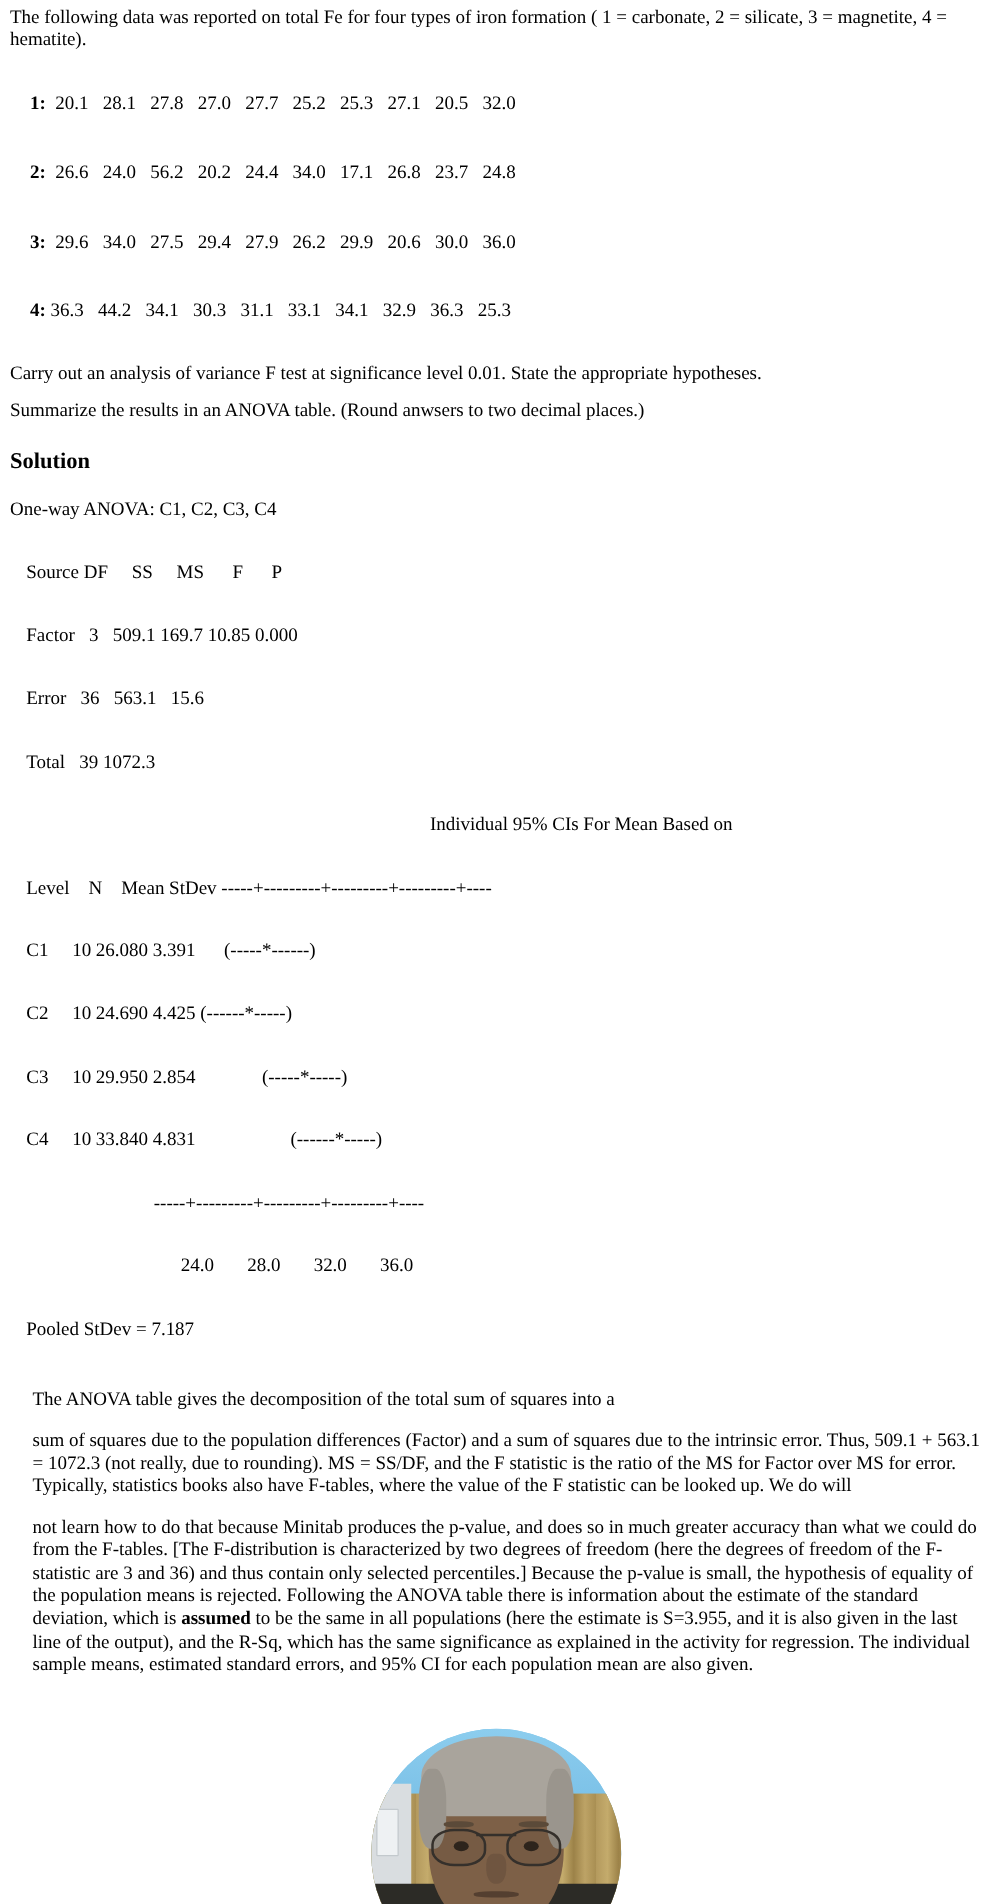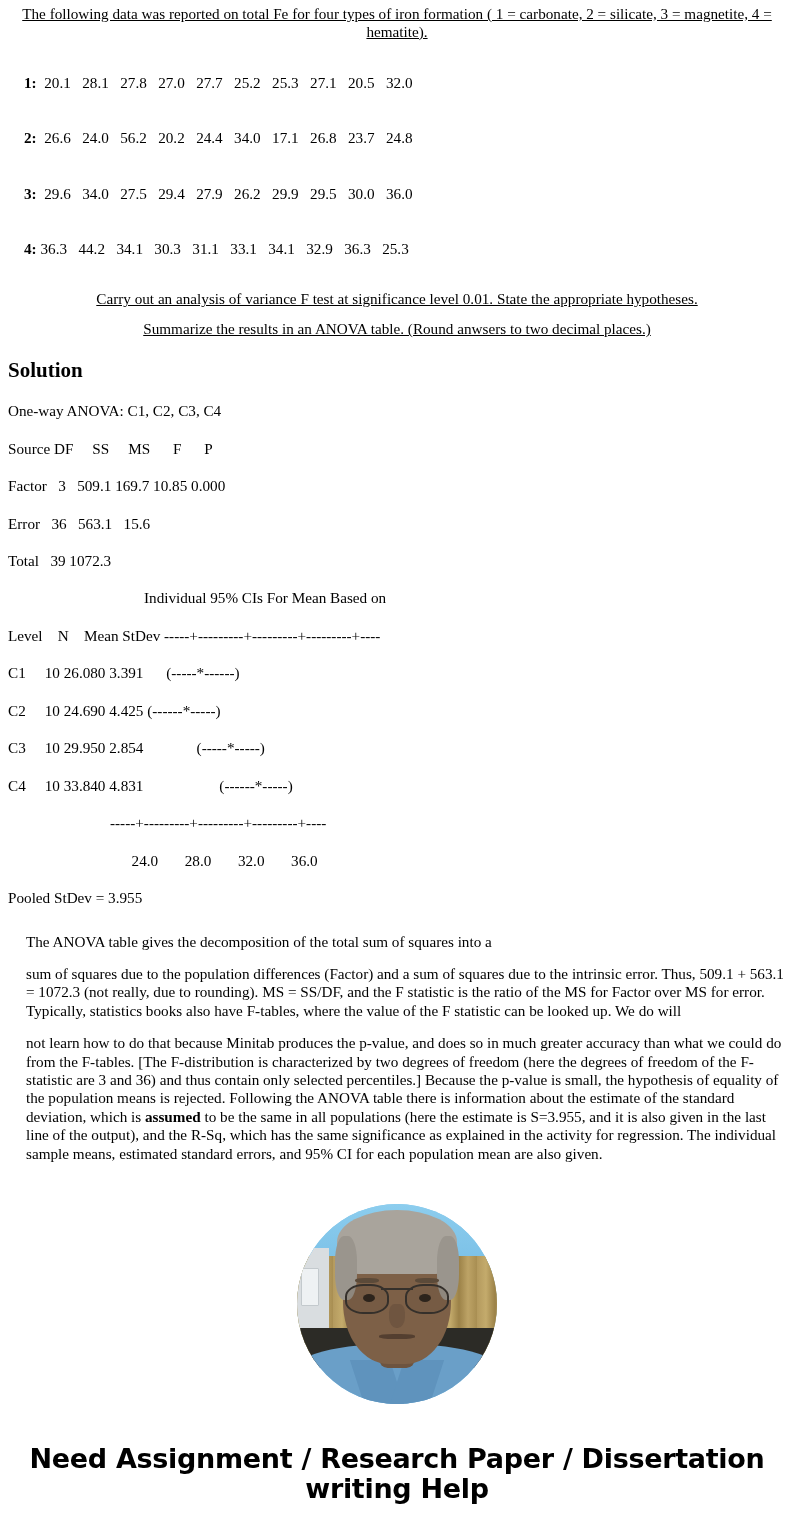--- a/index.html
+++ b/index.html
@@ -19,59 +19,59 @@
     position: relative;
     width: 794px;
     box-sizing: border-box;
     padding: 0 8px 0 8px;
   }
   p.para {
     margin: 0 0 0 0;
     padding: 6px 0 6px 0;
     font-size: 15.2px;
     line-height: 1.17;
-    text-align: center;
-    text-decoration: underline;
+    text-align: left;
   }
   p.para.intro {
     padding-top: 5px;
   }
   .data-row {
     margin: 16px;
     padding: 11px 0 11px 0;
     font-size: 15.2px;
     line-height: 1.15;
     white-space: pre;
   }
   .data-row .lbl {
     font-weight: bold;
   }
   h3.solution-heading {
     margin: 0;
     padding: 14px 0 8px 0;
-    font-size: 21px;
+    font-size: 18px;
     font-weight: bold;
     line-height: 1.15;
   }
   .anova-title {
     margin: 0;
     padding: 12px 0 10px 0;
     font-size: 15.2px;
     font-weight: normal;
     line-height: 1.15;
   }
   .mono-line {
-    margin: 0;
+    margin: 13px;
     padding: 10px 0 10px 0;
     font-size: 15.2px;
     line-height: 1.15;
     white-space: pre;
   }
   .mono-line.indent-cis {
     padding-left: 136px;
+    text-align: center;
   }
   .mono-line.indent-axis {
     padding-left: 102px;
   }
   .mono-line.indent-ticks {
     padding-left: 116px;
   }
   .para-block {
     padding-top: 9px;
     padding-bottom: 4px;
@@ -288,21 +288,21 @@
 </head>
 <body>
 
 <div class="page">
 
   <p class="para intro">The following data was reported on total Fe for four types of iron formation ( 1 = carbonate, 2 = silicate, 3 = magnetite, 4 = hematite).</p>
 
   <div>
     <div class="data-row"><span class="lbl">1:</span><span>  20.1   28.1   27.8   27.0   27.7   25.2   25.3   27.1   20.5   32.0</span></div>
     <div class="data-row"><span class="lbl">2:</span><span>  26.6   24.0   56.2   20.2   24.4   34.0   17.1   26.8   23.7   24.8</span></div>
-    <div class="data-row"><span class="lbl">3:</span><span>  29.6   34.0   27.5   29.4   27.9   26.2   29.9   29.5   30.0   36.0</span></div>
+    <div class="data-row"><span class="lbl">3:</span><span>  29.6   34.0   27.5   29.4   27.9   26.2   29.9   20.6   30.0   36.0</span></div>
     <div class="data-row"><span class="lbl">4:</span><span> 36.3   44.2   34.1   30.3   31.1   33.1   34.1   32.9   36.3   25.3</span></div>
   </div>
 
   <p class="para">Carry out an analysis of variance F test at significance level 0.01. State the appropriate hypotheses.</p>
   <p class="para">Summarize the results in an ANOVA table. (Round anwsers to two decimal places.)</p>
 
   <h3 class="solution-heading">Solution</h3>
 
   <div class="anova-title">One-way ANOVA: C1, C2, C3, C4</div>
 
@@ -321,21 +321,21 @@
   <div>
     <div class="mono-line">C1     10 26.080 3.391      (-----*------)</div>
     <div class="mono-line">C2     10 24.690 4.425 (------*-----)</div>
     <div class="mono-line">C3     10 29.950 2.854              (-----*-----)</div>
     <div class="mono-line">C4     10 33.840 4.831                    (------*-----)</div>
   </div>
 
   <div class="mono-line indent-axis">-----+---------+---------+---------+----</div>
   <div class="mono-line indent-ticks">  24.0       28.0       32.0       36.0</div>
 
-  <div class="mono-line">Pooled StDev = 3.955</div>
+  <div class="mono-line">Pooled StDev = 7.187</div>
 
   <div class="para-block">
     <p class="long-para">The ANOVA table gives the decomposition of the total sum of squares into a</p>
     <p class="long-para">sum of squares due to the population differences (Factor) and a sum of squares due to the intrinsic error. Thus, 509.1 + 563.1 = 1072.3 (not really, due to rounding). MS = SS/DF, and the F statistic is the ratio of the MS for Factor over MS for error. Typically, statistics books also have F-tables, where the value of the F statistic can be looked up. We do will</p>
     <p class="long-para"><span>not learn how to do that because Minitab produces the p-value, and does so in much greater accuracy than what we could do from the F-tables. [The F-distribution is characterized by two degrees of freedom (here the degrees of freedom of the F-statistic are 3 and 36) and thus contain only selected percentiles.] Because the p-value is small, the hypothesis of equality of the population means is rejected. Following the ANOVA table there is information about the estimate of the standard deviation, which is </span><b class="inline-bold">assumed</b><span> to be the same in all populations (here the estimate is S=3.955, and it is also given in the last line of the output), and the R-Sq, which has the same significance as explained in the activity for regression. The individual sample means, estimated standard errors, and 95% CI for each population mean are also given.</span></p>
   </div>
 
   <div class="avatar-wrap">
     <div class="avatar">
       <div class="bg-sky"></div>

